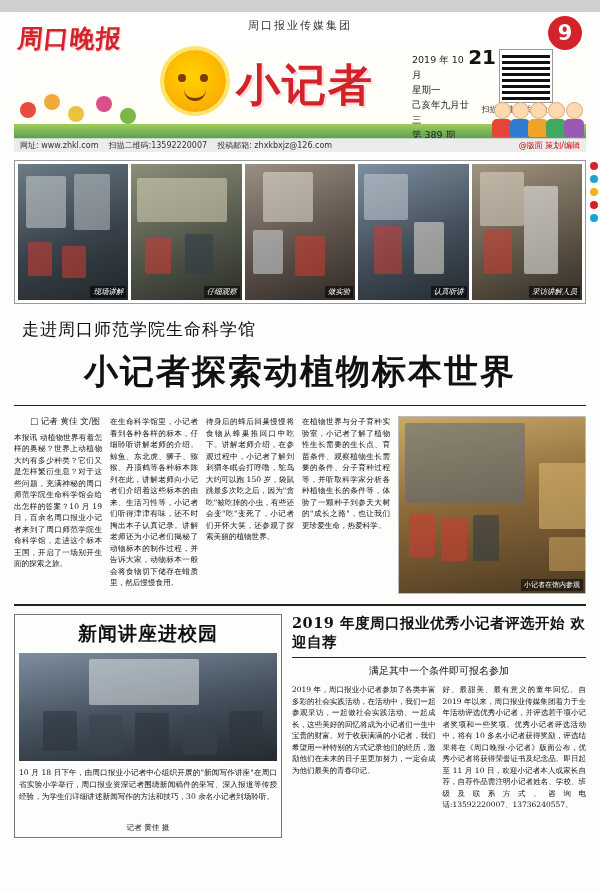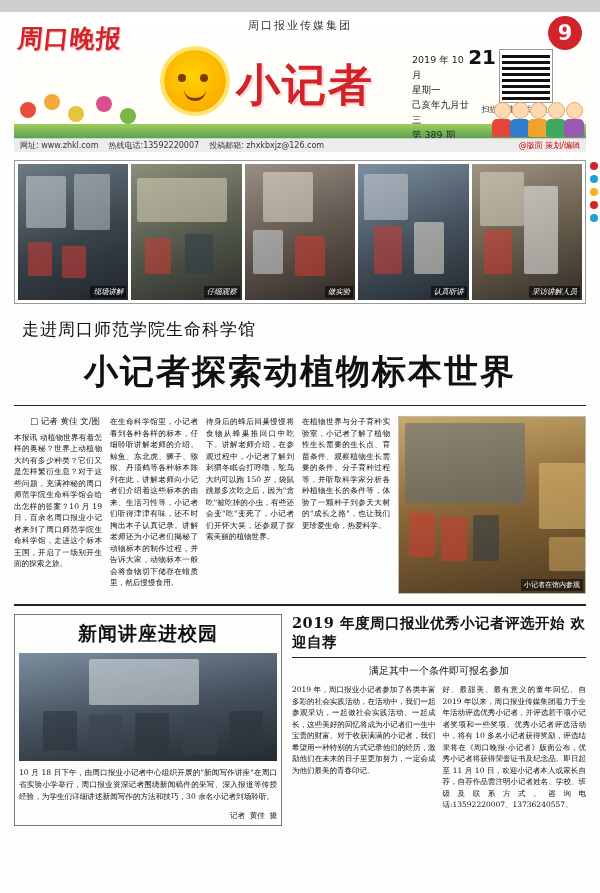--- a/index.html
+++ b/index.html
@@ -175,21 +175,21 @@
     font-family:"DejaVu Serif","Liberation Serif",serif;
     font-size:19px;font-weight:bold;color:#111;text-align:center;
     letter-spacing:1px;margin:2px 0 6px 0;
   }
   .bl .frame{border:1px solid #777;padding:4px;}
   .bl .pic{height:108px;overflow:hidden;position:relative;}
   .bl .body{
     font-size:7.6px;line-height:12px;color:#111;margin-top:6px;text-align:justify;
     font-family:"DejaVu Serif","Liberation Serif",serif;
   }
-  .bl .sign{font-size:7.6px;text-align:right;margin-top:8px;color:#222;font-family:Liberation Mono, monospace;}
+  .bl .sign{font-size:7.6px;text-align:center;margin-top:20px;color:#222;}
   .br-head{
     font-family:"DejaVu Serif","Liberation Serif",serif;
     font-size:14.5px;font-weight:bold;color:#111;letter-spacing:.5px;
     border-bottom:1px solid #222;padding-bottom:5px;
   }
   .br-sub{
     font-size:10px;color:#111;text-align:center;margin:6px 0 6px 0;
     font-family:"DejaVu Serif","Liberation Serif",serif;
   }
   .br-cols{display:flex;gap:7px;}
@@ -265,21 +265,21 @@
           <b style="background:#41a85f;"></b>
         </div>
       <div class="kid" style="left:74px;">
           <i></i>
           <b style="background:#9b59b6;"></b>
         </div>
     </div>
 
     <div class="mast-bar">
       <span>网址: www.zhkl.com</span>
-      <span>热线电话:13592220007</span>
+      <span>扫描二维码:13592220007</span>
       <span>投稿邮箱: zhxkbxjz@126.com</span>
       <span class="right">@版面  策划/编辑</span>
     </div>
   </div>
 
   <div class="strip">
     <div class="ph f1">
       <span class="spec" style="left:8px;top:12px;width:40px;height:52px;background:#c9cfd4;"></span>
       <span class="spec" style="left:56px;top:10px;width:36px;height:56px;background:#b9c1c7;"></span>
       <span class="spec" style="left:10px;top:78px;width:24px;height:34px;background:#d13b33;"></span>

